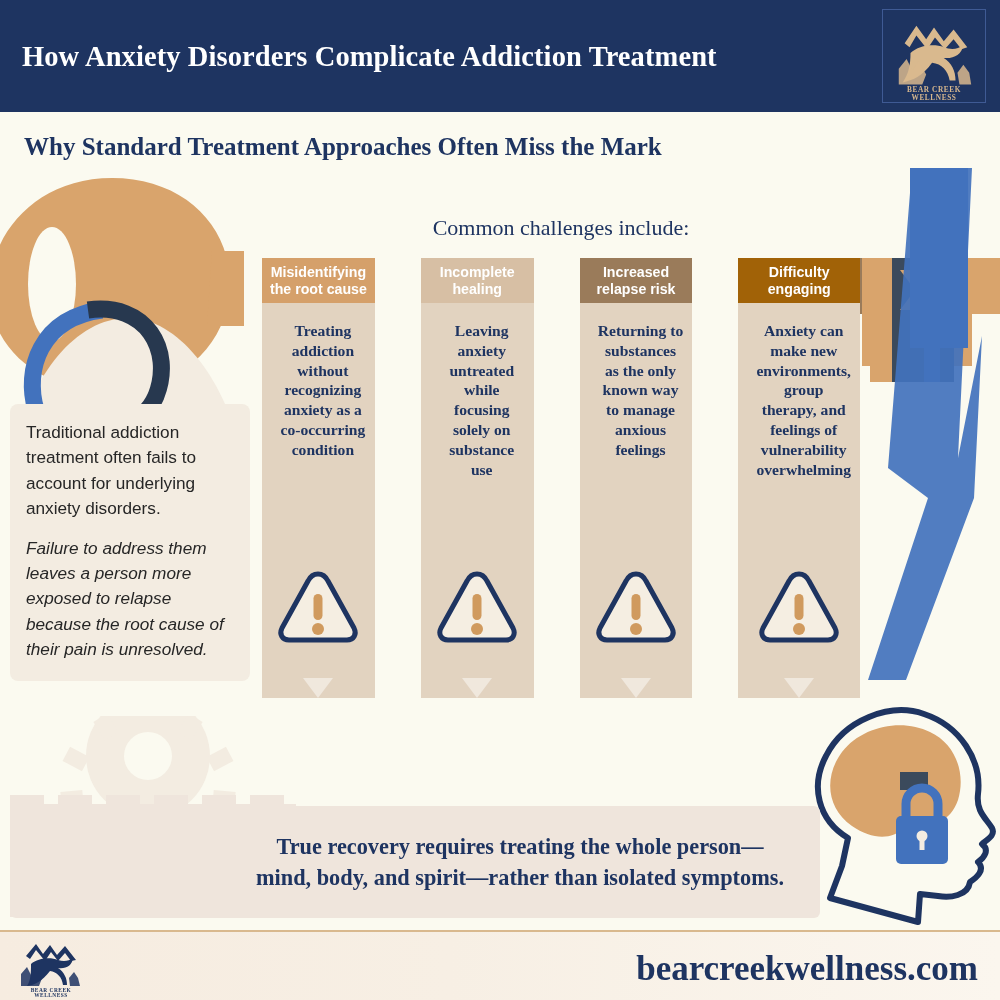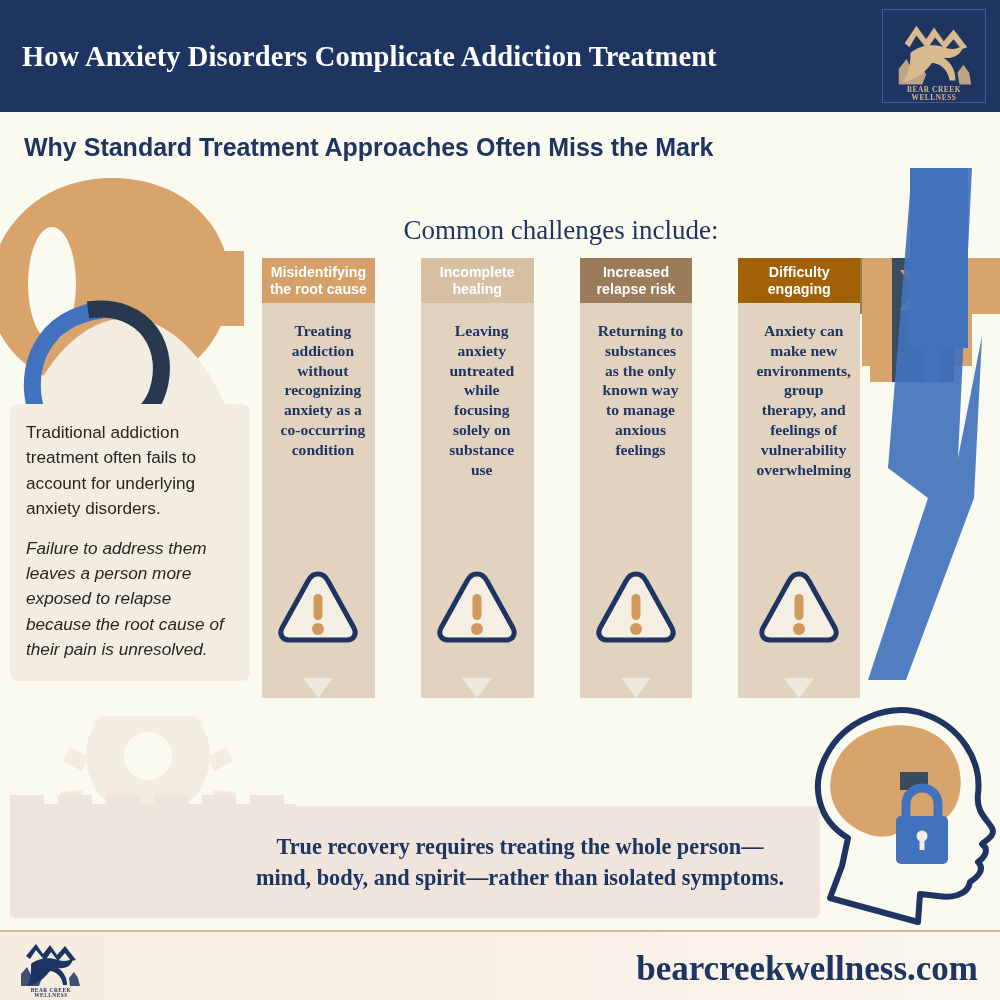--- a/index.html
+++ b/index.html
@@ -62,32 +62,32 @@
 
   
   #x-band  { left: 840px; top: 258px; width: 160px; height: 124px; z-index: 2; }
   #bolt    { left: 850px; top: 168px; width: 150px; height: 512px; z-index: 3; }
   #head-lock { left: 800px; top: 690px; width: 205px; height: 240px; z-index: 3; }
 
   
   #subtitle {
     position: absolute; left: 24px; top: 133px;
     color: #1e3461;
-    font-family: Liberation Sans, sans-serif;
+    font-family: Liberation Serif, serif;
     font-size: 25px; font-weight: 700;
     z-index: 6; white-space: nowrap;
   }
 
   
   #challenges-label {
     position: absolute; left: 262px; top: 215px; width: 598px;
     text-align: center;
     color: #1e3461;
     font-family: "Liberation Serif", serif;
-    font-size: 27px; font-weight: 400;
+    font-size: 22px; font-weight: 400;
     z-index: 6;
   }
 
   
   #columns {
     position: absolute; left: 262px; top: 258px;
     width: 598px; height: 440px;
     display: flex; z-index: 5; gap: 44px;
   }
   .col {

